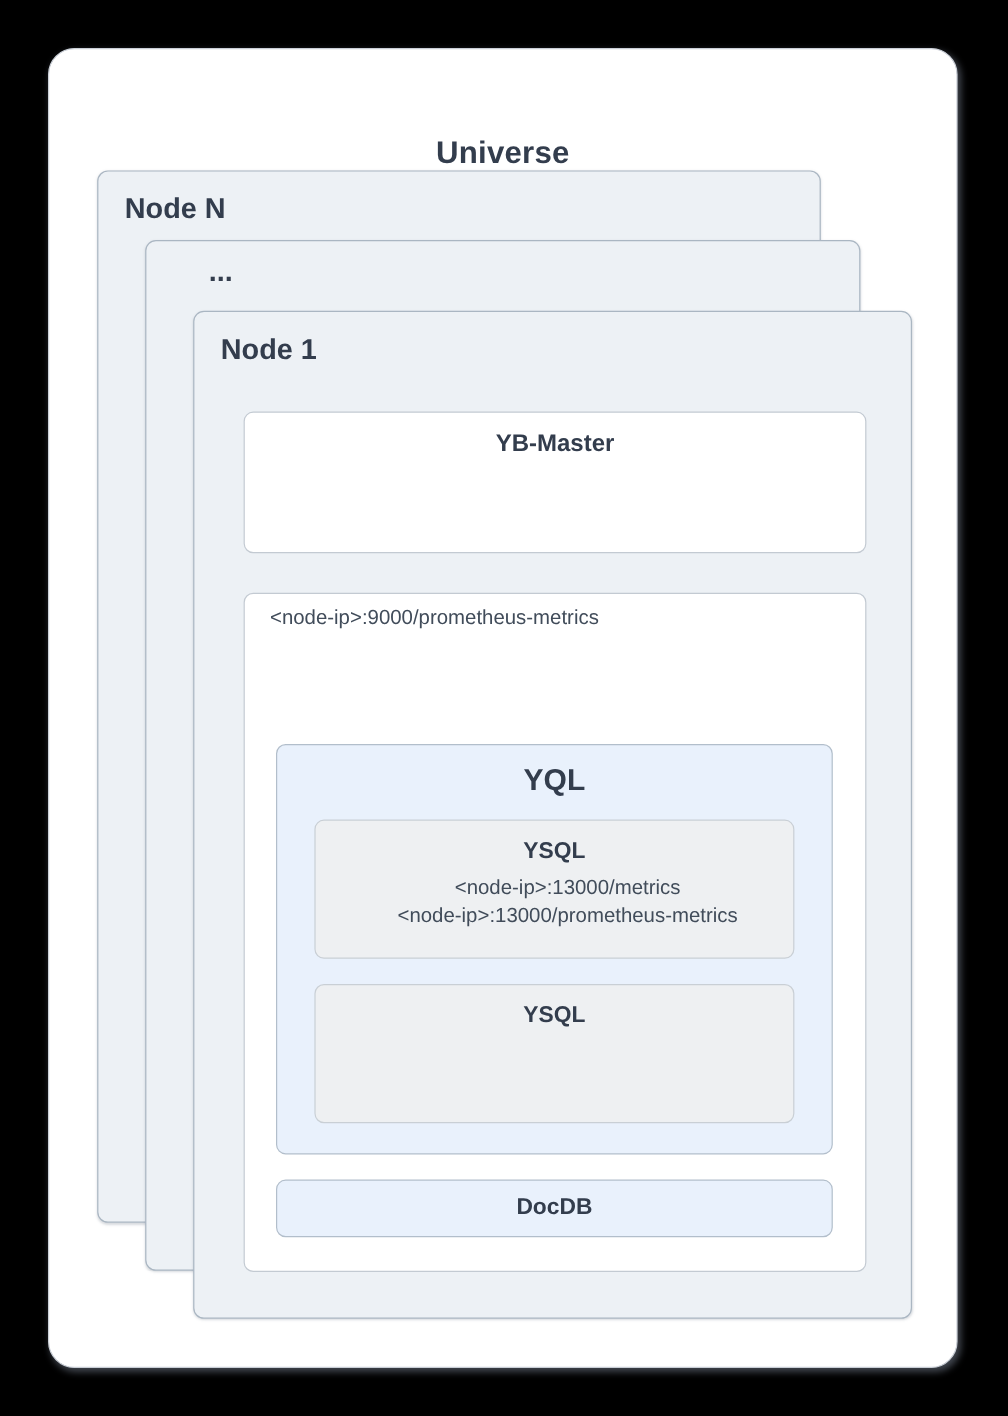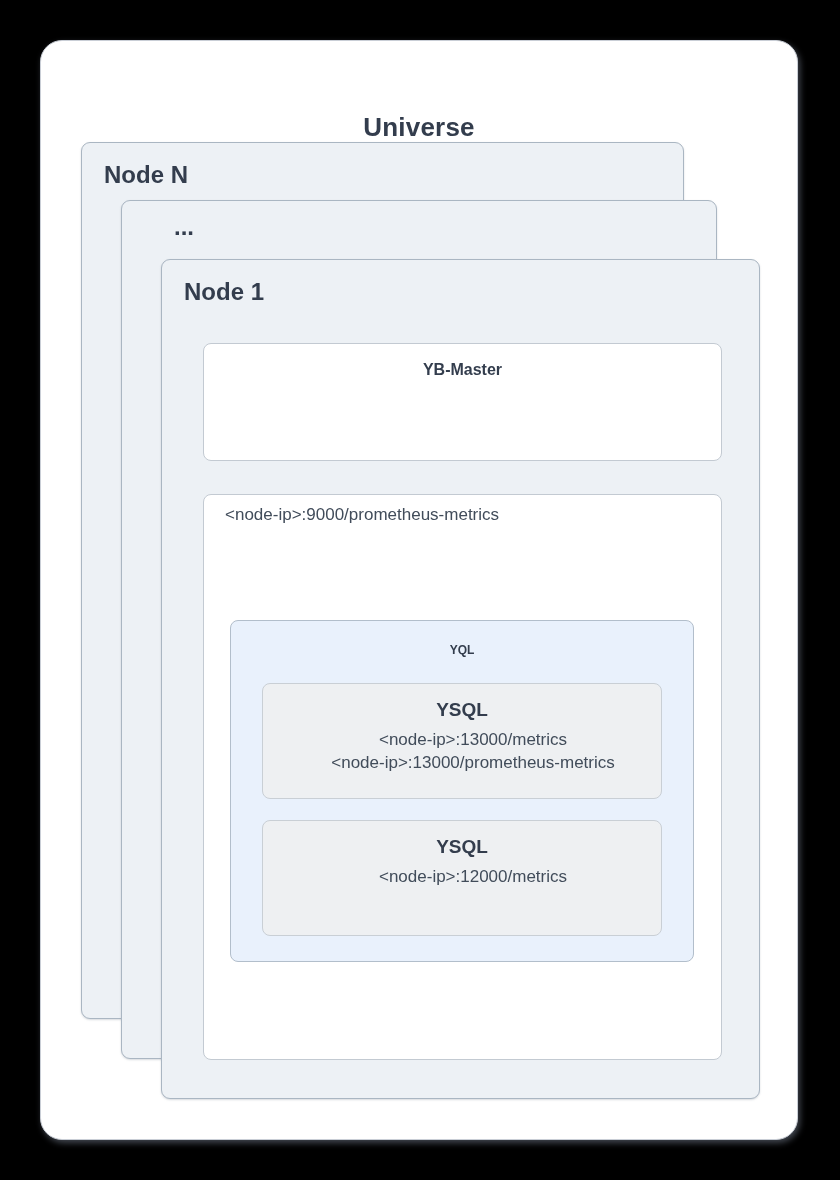--- a/index.html
+++ b/index.html
@@ -49,37 +49,37 @@
   .white-box {
     position: absolute; left: 41px; width: 519px;
     background: var(--card-fill, #ffffff);
     border: 1.5px solid var(--box-border, #c3cad2);
     border-radius: 8px;
   }
   .master  { top: 83px;  height: 118px; }
   .tserver { top: 234px; height: 566px; }
   .box-title {
     text-align: center;
-    font-size: 16px; font-weight: bold; line-height: 26px;
+    font-size: 20px; font-weight: bold; line-height: 26px;
     color: var(--title-text, #333d4d);
     margin-top: 13px;
   }
   .metrics { margin: 8px 0 0 21px; }
   .metric-line {
     font-size: 17px; line-height: 24px;
     color: var(--body-text, #414c5a);
   }
   .blue-box {
     position: absolute;
     background: var(--blue-fill, #e9f1fc);
     border: 1.5px solid var(--blue-border, #b2becb);
     border-radius: 8px;
   }
   .yql { left: 26px; top: 125px; width: 464px; height: 342px; }
-  .yql > .box-title { font-size: 12px; margin-top: 16px; }
+  .yql > .box-title { font-size: 25px; margin-top: 16px; }
   .gray-box {
     position: absolute; left: 31px; width: 400px; height: 116px;
     background: var(--gray-fill, #eef0f2);
     border: 1.5px solid var(--gray-border, #c9cfd5);
     border-radius: 8px;
   }
   .ysql { top: 62px; }
   .ycql { top: 199px; }
   .gray-box .box-title { font-size: 19px; margin-top: 13px; }
   .gray-box .metrics { margin: 5px 0 0 22px; }
@@ -125,22 +125,24 @@
             <div class="box-title">YSQL</div>
             <div class="metrics">
               <div class="metric-line">&lt;node-ip&gt;:13000/metrics</div>
               <div class="metric-line">&lt;node-ip&gt;:13000/prometheus-metrics</div>
             </div>
           </div>
 
           <div class="gray-box ycql">
             <div class="box-title">YSQL</div>
             <div class="metrics">
-              <div class="metric-line">&lt;node-ip&gt;:12000/metrics</div>
             </div>
           </div>
         </div>
 
+        <div class="blue-box docdb">
+          <div class="box-title">DocDB</div>
+        </div>
       </div>
     </div>
 
   </div>
 </div>
 
 </body></html>

